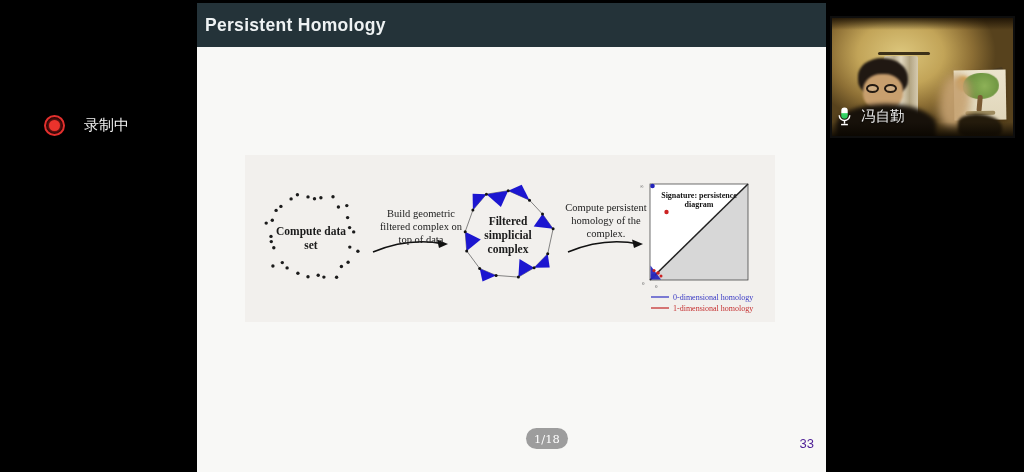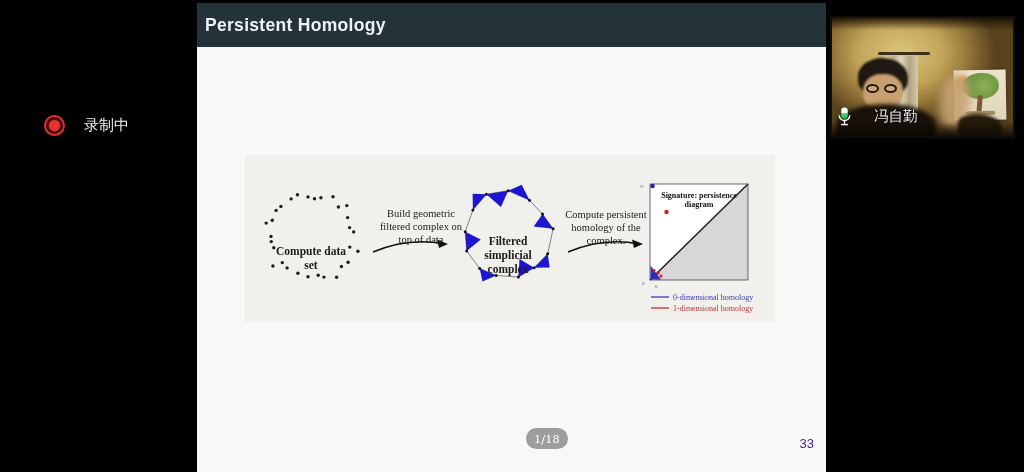--- a/index.html
+++ b/index.html
@@ -16,26 +16,26 @@
   
   .slide{position:absolute;left:197px;top:3px;width:629px;height:469px;background:#f8f8f6;}
   .slide-header{height:44px;background:#243339;display:flex;align-items:center;padding-left:8px;}
   .slide-title{color:#eef2f3;font-size:17.5px;font-weight:bold;letter-spacing:.3px;}
 
   
   .diagram{position:absolute;left:48px;top:152px;width:530px;height:167px;background:#f2f0ed;
            font-family:"Liberation Serif",serif;}
   .diagram svg.flow{position:absolute;left:0;top:0;}
   .lbl{position:absolute;text-align:center;color:#1b1b1b;}
-  .step-lbl{font-weight:bold;font-size:11.5px;line-height:1.2;margin-top:20px;}
+  .step-lbl{font-weight:bold;font-size:11.5px;line-height:1.2;}
   .cap-lbl{font-size:10.5px;line-height:1.22;}
   .step1{left:26px;top:70px;width:80px;}
   .cap1{left:127px;top:53px;width:98px;}
   .step2{left:228px;top:60px;width:70px;}
-  .cap2{left:312px;top:54px;width:98px;text-align:center;}
+  .cap2{left:312px;top:47px;width:98px;text-align:center;}
   .pd{position:absolute;left:392px;top:22px;}
   .pdtitle{font:700 8px "Liberation Serif",serif;fill:#111;text-anchor:middle;}
   .pdsmall{font:5px "Liberation Serif",serif;fill:#555;}
   .legend-label{font:8px "Liberation Serif",serif;}
 
   
   .pill{position:absolute;left:297px;top:425px;height:21px;background:#9d9d9d;border-radius:11px;
         color:#fff;font-size:11.5px;display:flex;align-items:center;justify-content:center;
         padding:0 8px;font-family:"DejaVu Serif",serif;margin-left:32px;}
   .slide-num{position:absolute;right:12px;top:433px;color:#4c1d95;font-size:13px;}
@@ -68,21 +68,21 @@
         border-radius:45%;filter:blur(1px);}
   .lens{position:absolute;width:13px;height:9px;border:2px solid #241a12;border-radius:50%;
         background:rgba(232,220,198,.25);box-sizing:border-box;}
   .lens.l{left:34px;top:66px;} .lens.r{left:52px;top:66px;}
   .body-sil{position:absolute;left:4px;top:86px;width:100px;height:42px;background:#17110a;
         border-radius:50% 50% 0 0;filter:blur(2px);}
   .hand{position:absolute;left:108px;top:56px;width:30px;height:54px;background:#c6a271;
         border-radius:45% 45% 40% 40%;filter:blur(4px);transform:rotate(8deg);opacity:.9;}
   .plant{position:absolute;left:126px;top:96px;width:44px;height:22px;background:#241b0c;
         border-radius:40% 60% 20% 20%;filter:blur(1.5px);}
-  .cam-overlay{position:absolute;left:4px;top:88px;display:flex;align-items:center;gap:21px;}
+  .cam-overlay{position:absolute;left:4px;top:88px;display:flex;align-items:center;gap:8px;}
   .cam-name{color:#eeeeee;font-size:14.5px;text-shadow:0 1px 2px rgba(0,0,0,.9);}
 </style>
 </head>
 <body>
 
 <div class="screen">
 
   <div class="recording">
     <span class="rec-ring">
       <span class="rec-dot"></span>

